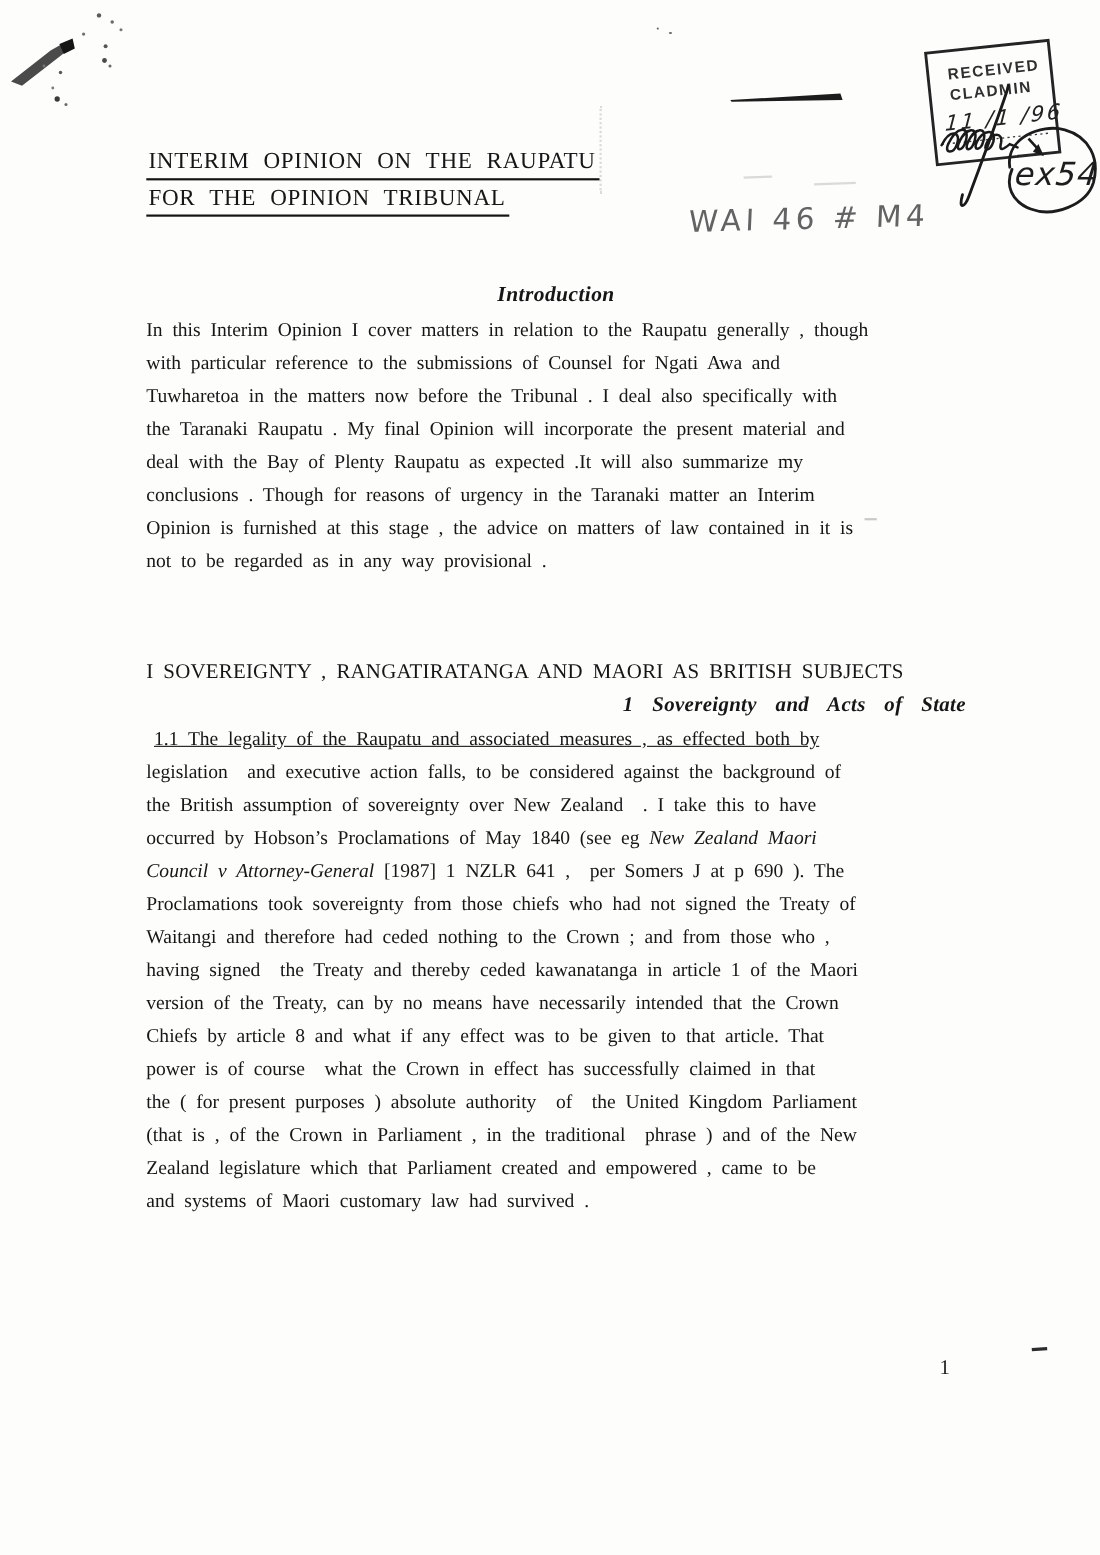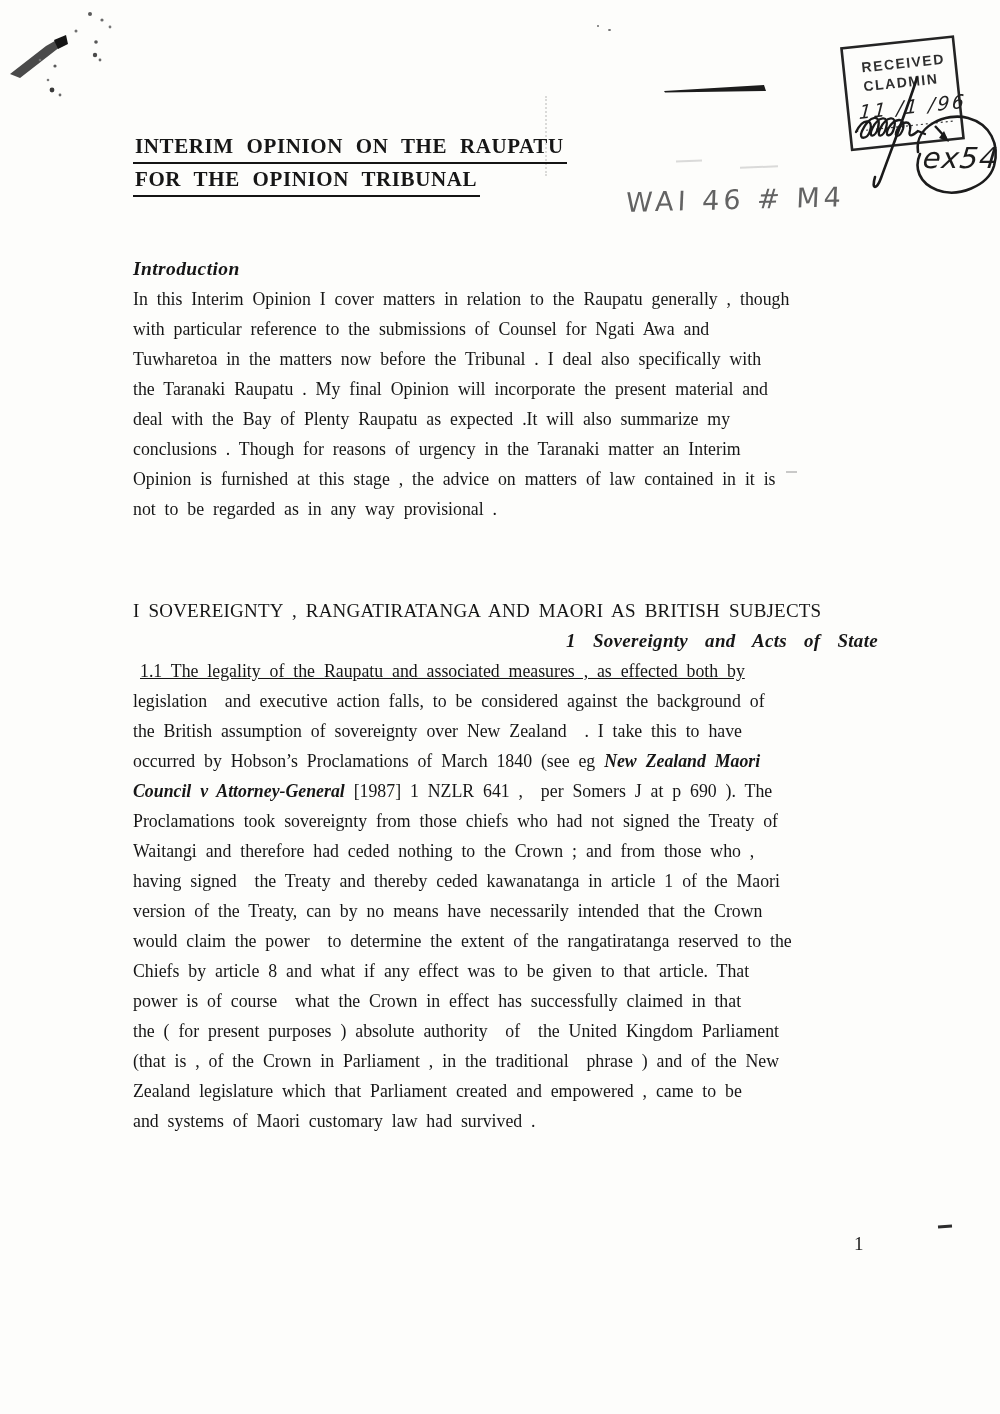--- a/index.html
+++ b/index.html
@@ -11,31 +11,31 @@
     font-family:"Liberation Serif", serif;
     color:#161616;
   }
   .page{position:absolute;inset:0;}
   .content{
     position:absolute;left:133px;top:131px;width:745px;
     font-size:17.8px;line-height:30px;
   }
   .title-line{
     display:inline-block;
-    font-size:21px;font-weight:700;letter-spacing:.6px;word-spacing:7px;
+    font-size:21px;font-weight:400;letter-spacing:.6px;word-spacing:7px;
     border-bottom:2px solid #141414;
     padding:0 3px 1px 2px;
   }
   .sp57{height:57px;}
   .sp72{height:72px;}
   .intro-heading{
-    font-size:19.5px;font-weight:700;font-style:italic;letter-spacing:.4px;
+    font-size:19.5px;font-weight:700;font-style:italic;letter-spacing:.4px;text-align:center;
   }
   .line{white-space:pre-wrap;word-spacing:.25em;}
-  .it{font-style:italic;font-weight:bold;}
+  .it{font-style:italic;}
   .sec-heading{
     font-size:19px;letter-spacing:.2px;word-spacing:4px;
   }
   .sec-subheading{
     font-size:19px;font-weight:700;font-style:italic;word-spacing:12px;letter-spacing:.3px;text-align:right;
   }
   .indent-first .line:first-child{padding-left:7px;text-decoration:underline;}
   .page-number{
     position:absolute;left:854px;top:1233px;font-size:19px;color:#1b1b1b;
   }
@@ -163,29 +163,28 @@
 
     <div class="sec-heading">I SOVEREIGNTY , RANGATIRATANGA AND MAORI AS BRITISH SUBJECTS</div>
     <div class="sec-subheading">1 Sovereignty  and  Acts  of  State</div>
 
     <div class="indent-first">
         <div class="line">1.1 The legality of the Raupatu and associated measures , as effected both by</div>
         <div class="line">legislation  and executive action falls, to be considered against the background of</div>
         <div class="line">the British assumption of sovereignty over New Zealand  . I take this to have</div>
       </div>
 
-    <div class="line"><span>occurred by Hobson’s Proclamations of March 1840 (see eg </span><span class="it">New Zealand Maori</span></div>
+    <div class="line"><span>occurred by Hobson’s Proclamations of May 1840 (see eg </span><span class="it">New Zealand Maori</span></div>
     <div class="line"><span class="it">Council v Attorney-General</span><span> [1987] 1 NZLR 641 ,  per Somers J at p 690 ). The</span></div>
 
     <div>
         <div class="line">Proclamations took sovereignty from those chiefs who had not signed the Treaty of</div>
         <div class="line">Waitangi and therefore had ceded nothing to the Crown ; and from those who ,</div>
         <div class="line">having signed  the Treaty and thereby ceded kawanatanga in article 1 of the Maori</div>
         <div class="line">version of the Treaty, can by no means have necessarily intended that the Crown</div>
-        <div class="line">would claim the power  to determine the extent of the rangatiratanga reserved to the</div>
         <div class="line">Chiefs by article 8 and what if any effect was to be given to that article. That</div>
         <div class="line">power is of course  what the Crown in effect has successfully claimed in that</div>
         <div class="line">the ( for present purposes ) absolute authority  of  the United Kingdom Parliament</div>
         <div class="line">(that is , of the Crown in Parliament , in the traditional  phrase ) and of the New</div>
         <div class="line">Zealand legislature which that Parliament created and empowered , came to be</div>
         <div class="line">and systems of Maori customary law had survived .</div>
       </div>
   </div>
 
   <div class="page-number">1</div>

